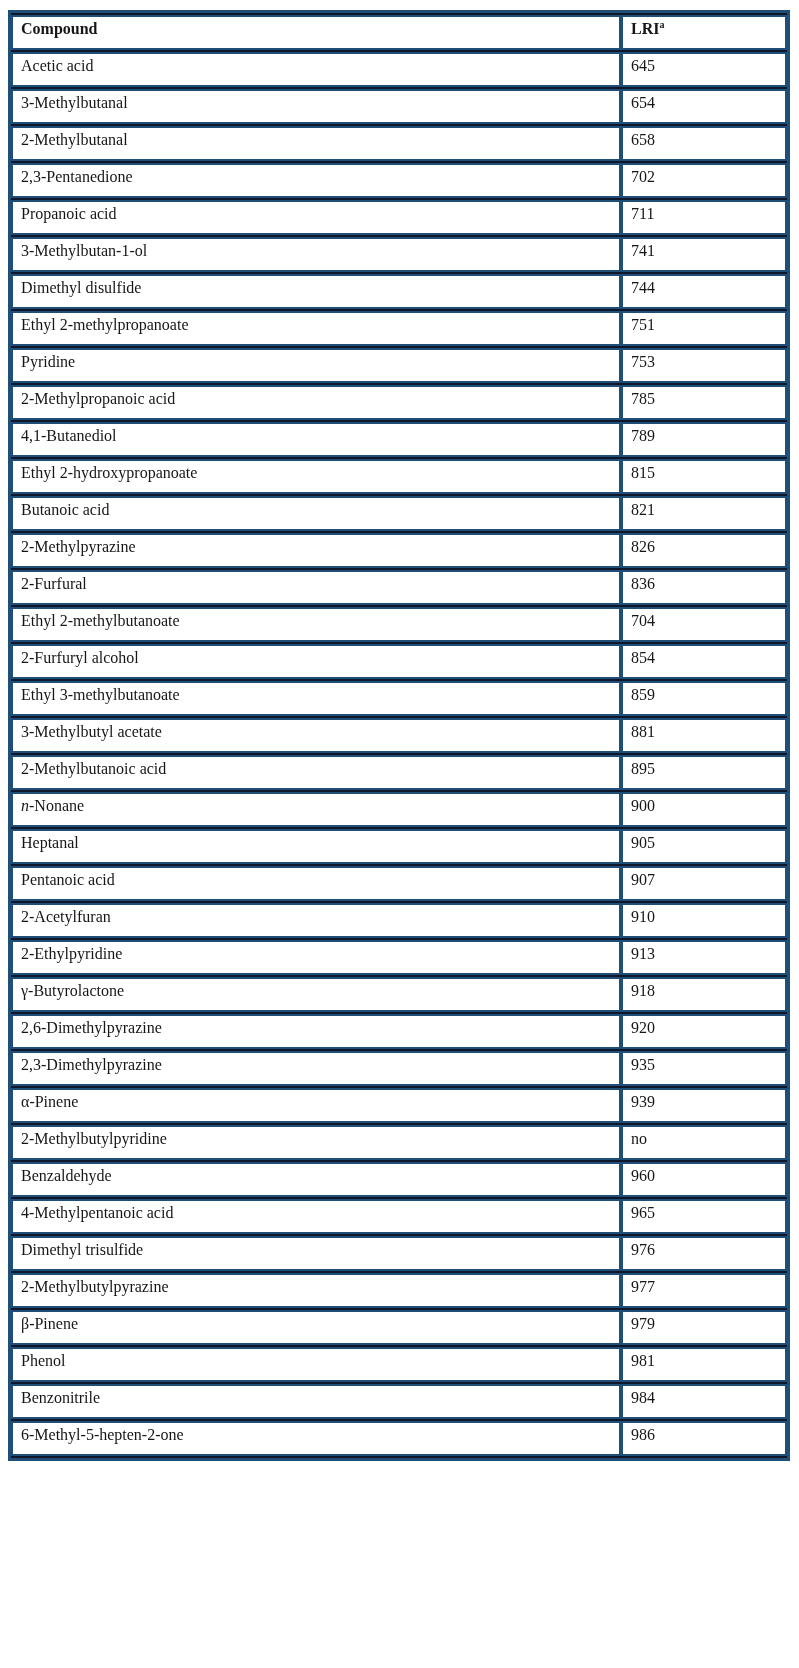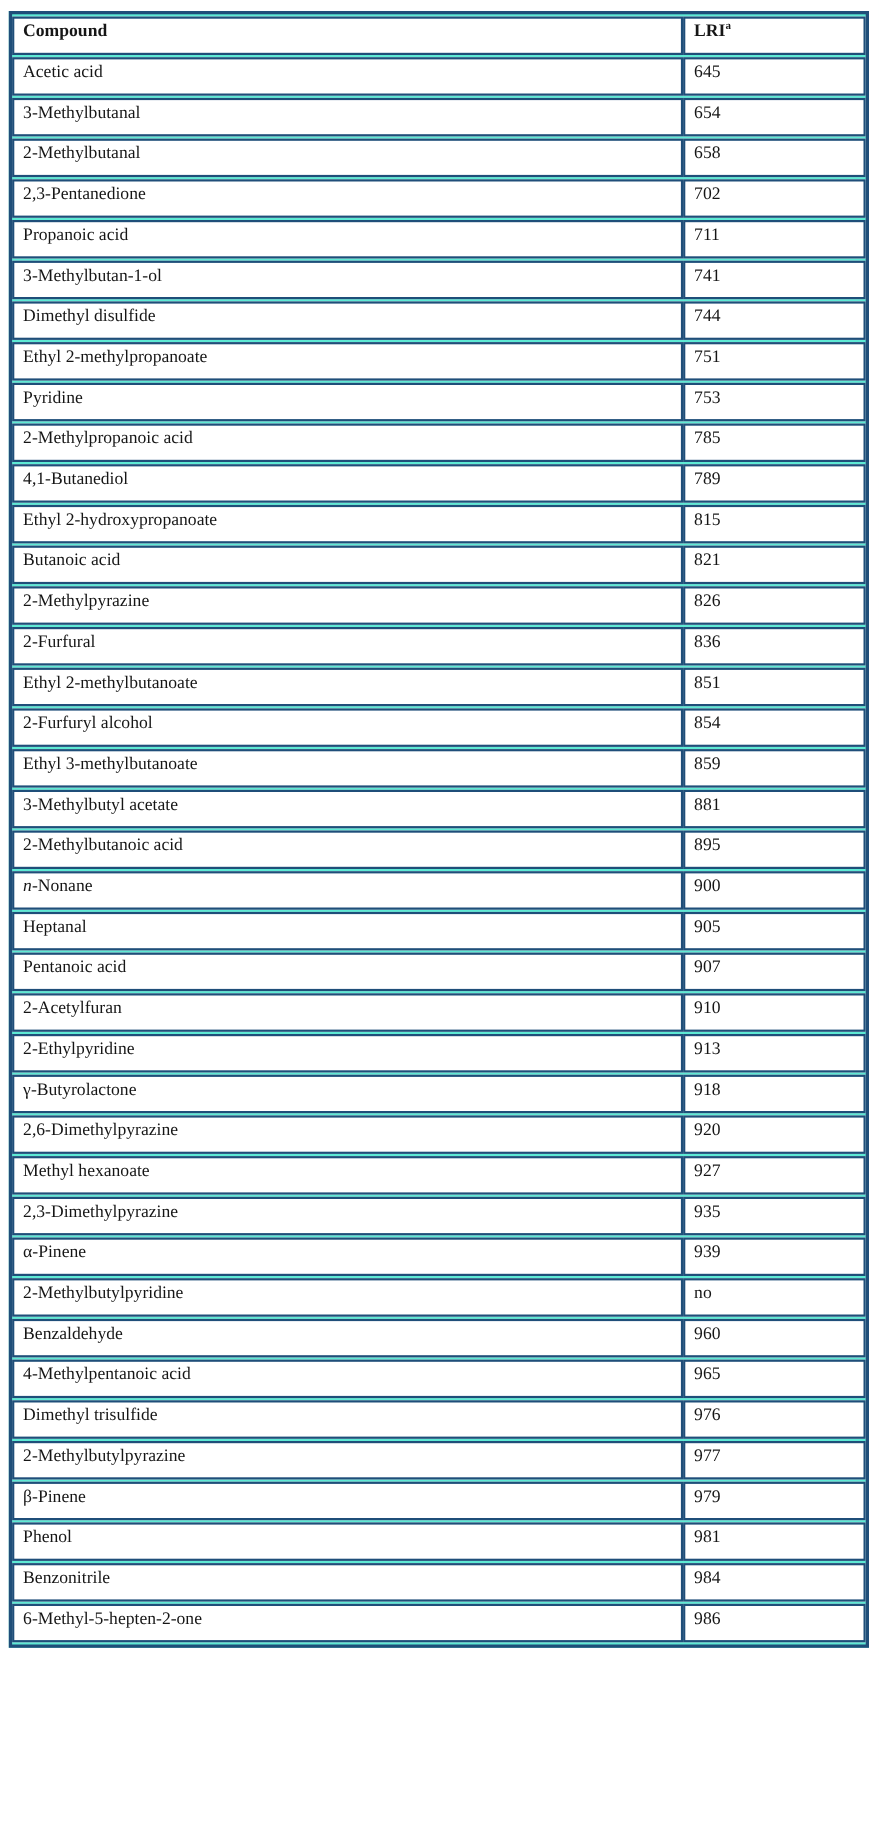--- a/index.html
+++ b/index.html
@@ -17,21 +17,21 @@
   }
   .page {
     padding: 10px 9px 0 8px;
   }
   table.compound-table {
     border-collapse: separate;
     border-spacing: 0 2px;
     border: 3px solid var(--border-color);
     width: 782px;
     table-layout: fixed;
-    background: #5eead4;
+    background: #0f172a;
   }
   col.compound-col { width: 610px; }
   col.lri-col { width: auto; }
   th, td {
     border: 2px solid var(--border-color);
     background: #ffffff;
     vertical-align: top;
     text-align: left;
     padding: 2px 8px 0 8px;
     height: 29px;
@@ -121,21 +121,21 @@
         <tr>
           <td>2-Methylpyrazine</td>
           <td>826</td>
         </tr>
         <tr>
           <td>2-Furfural</td>
           <td>836</td>
         </tr>
         <tr>
           <td>Ethyl 2-methylbutanoate</td>
-          <td>851</td>
+          <td>704</td>
         </tr>
         <tr>
           <td>2-Furfuryl alcohol</td>
           <td>854</td>
         </tr>
         <tr>
           <td>Ethyl 3-methylbutanoate</td>
           <td>859</td>
         </tr>
         <tr>
@@ -166,24 +166,20 @@
           <td>2-Ethylpyridine</td>
           <td>913</td>
         </tr>
         <tr>
           <td>γ-Butyrolactone</td>
           <td>918</td>
         </tr>
         <tr>
           <td>2,6-Dimethylpyrazine</td>
           <td>920</td>
-        </tr>
-        <tr>
-          <td>Methyl hexanoate</td>
-          <td>927</td>
         </tr>
         <tr>
           <td>2,3-Dimethylpyrazine</td>
           <td>935</td>
         </tr>
         <tr>
           <td>α-Pinene</td>
           <td>939</td>
         </tr>
         <tr>

